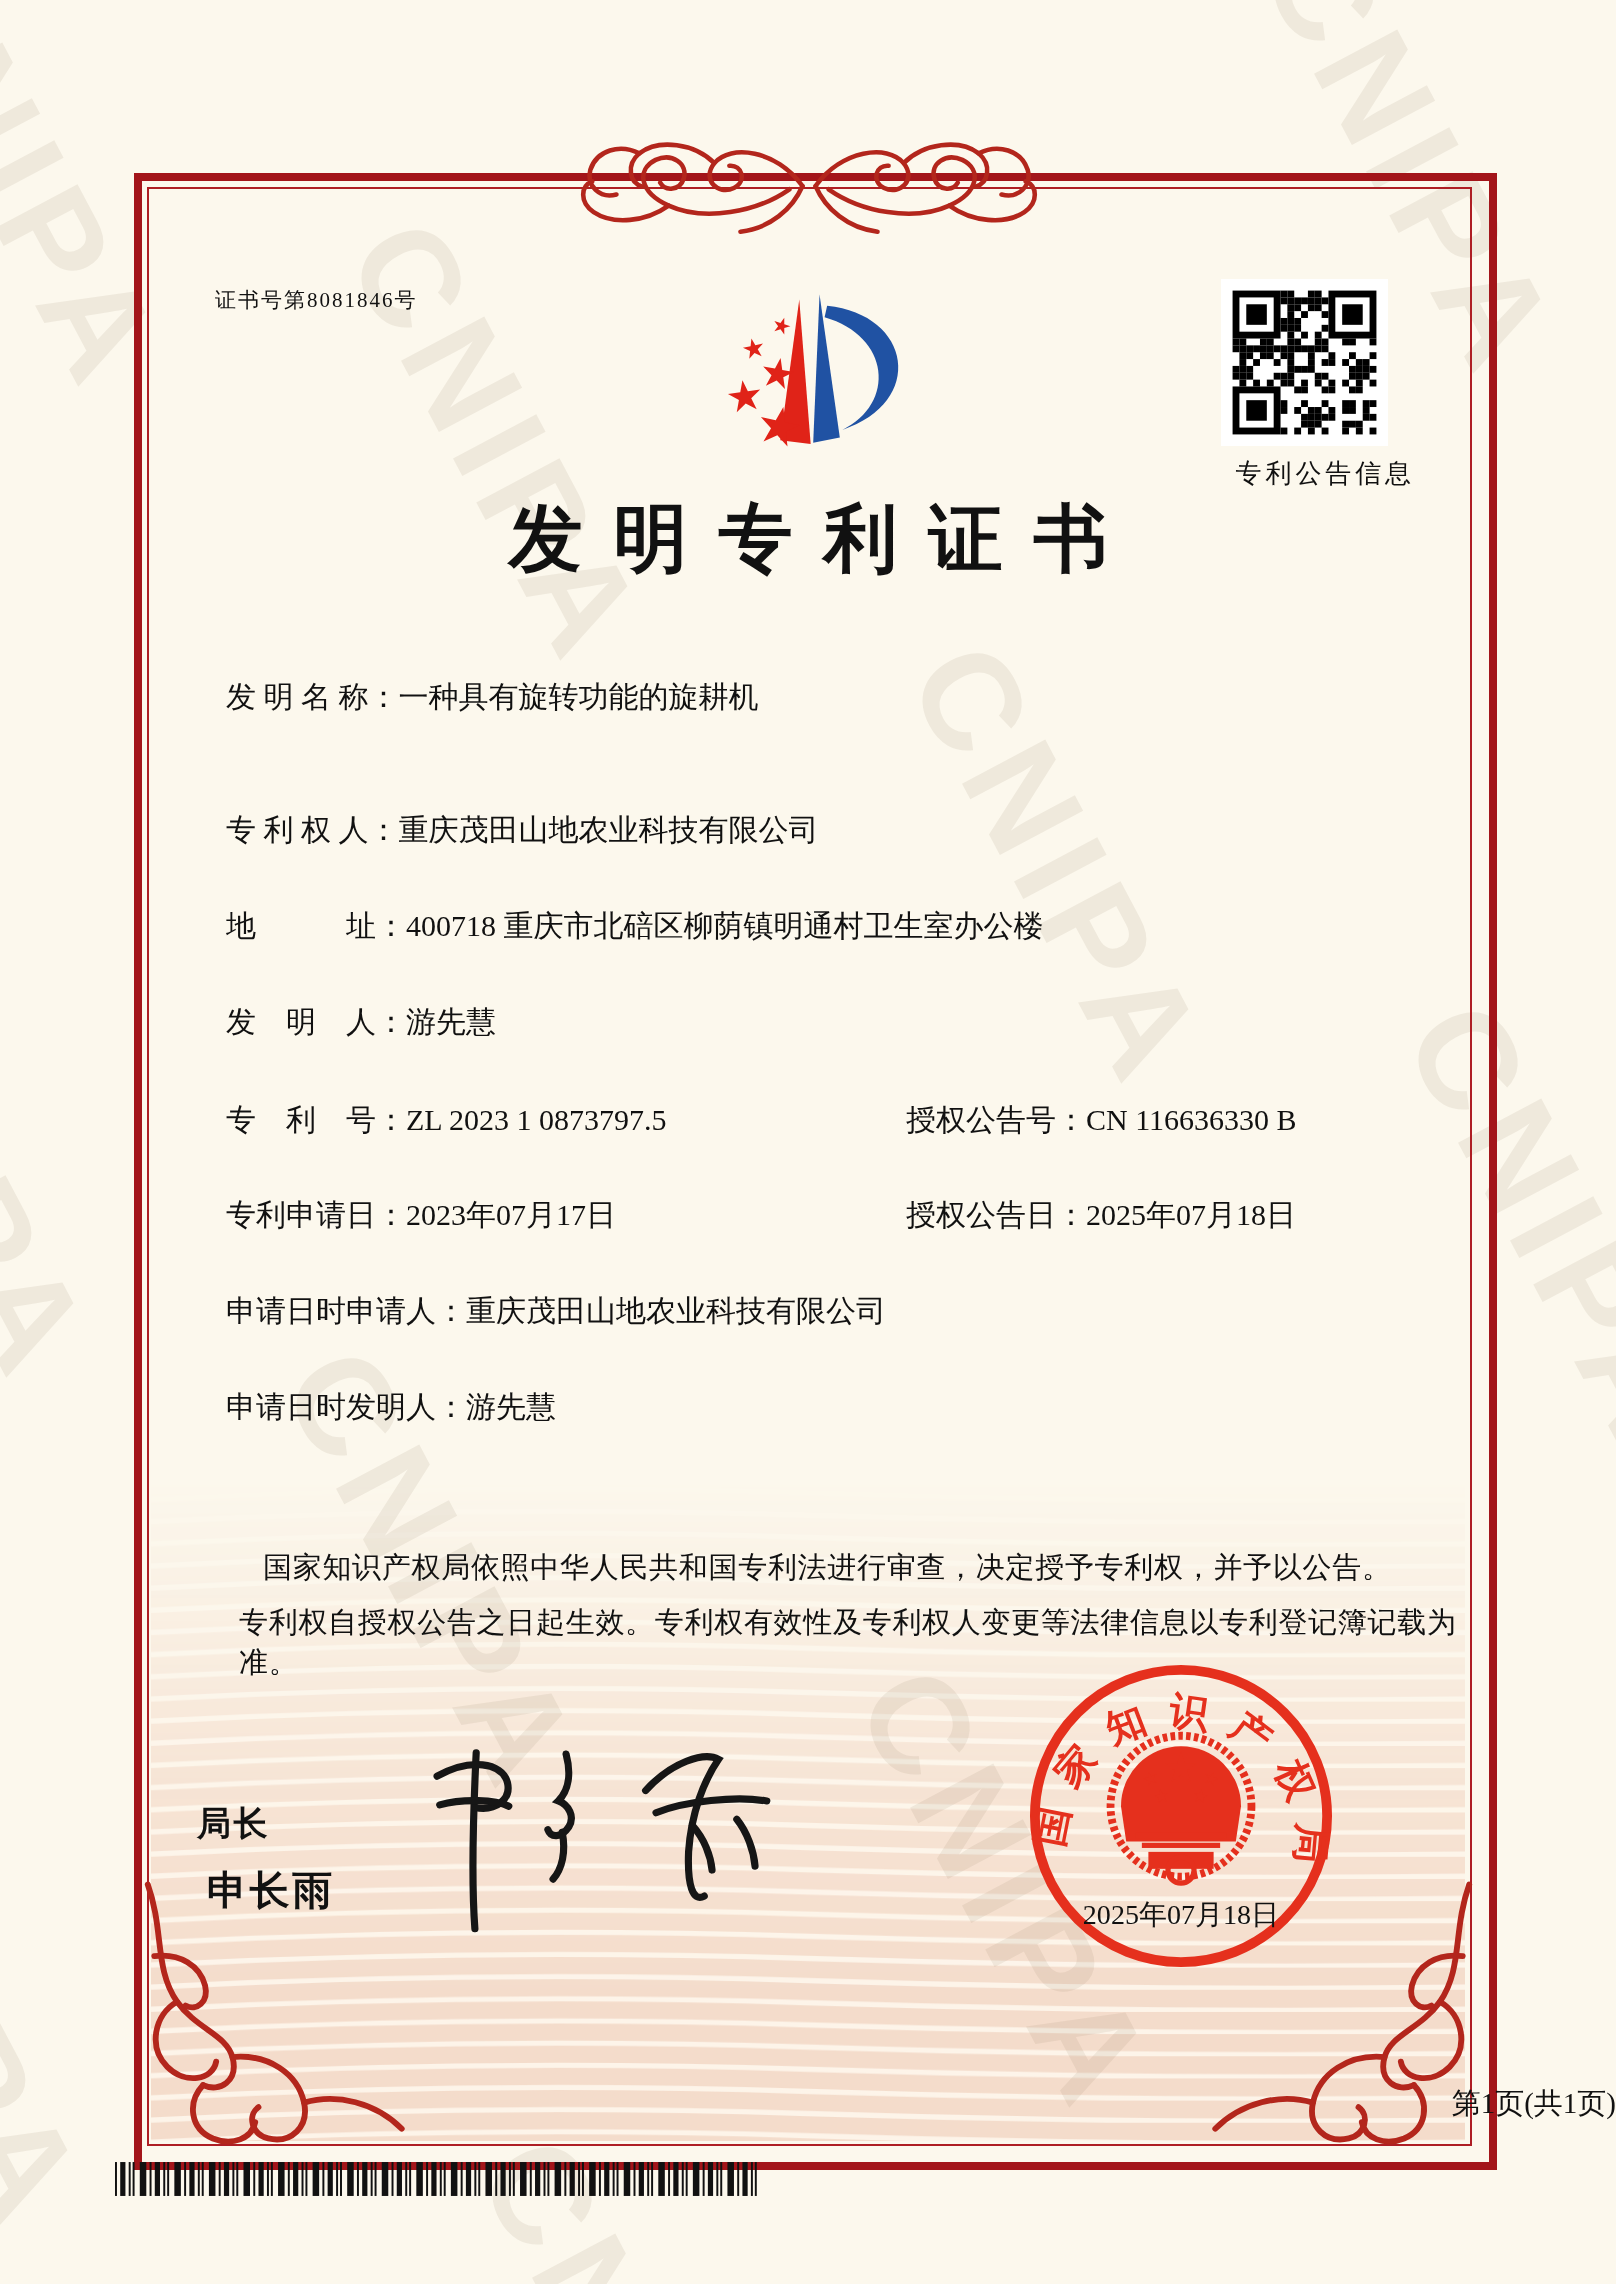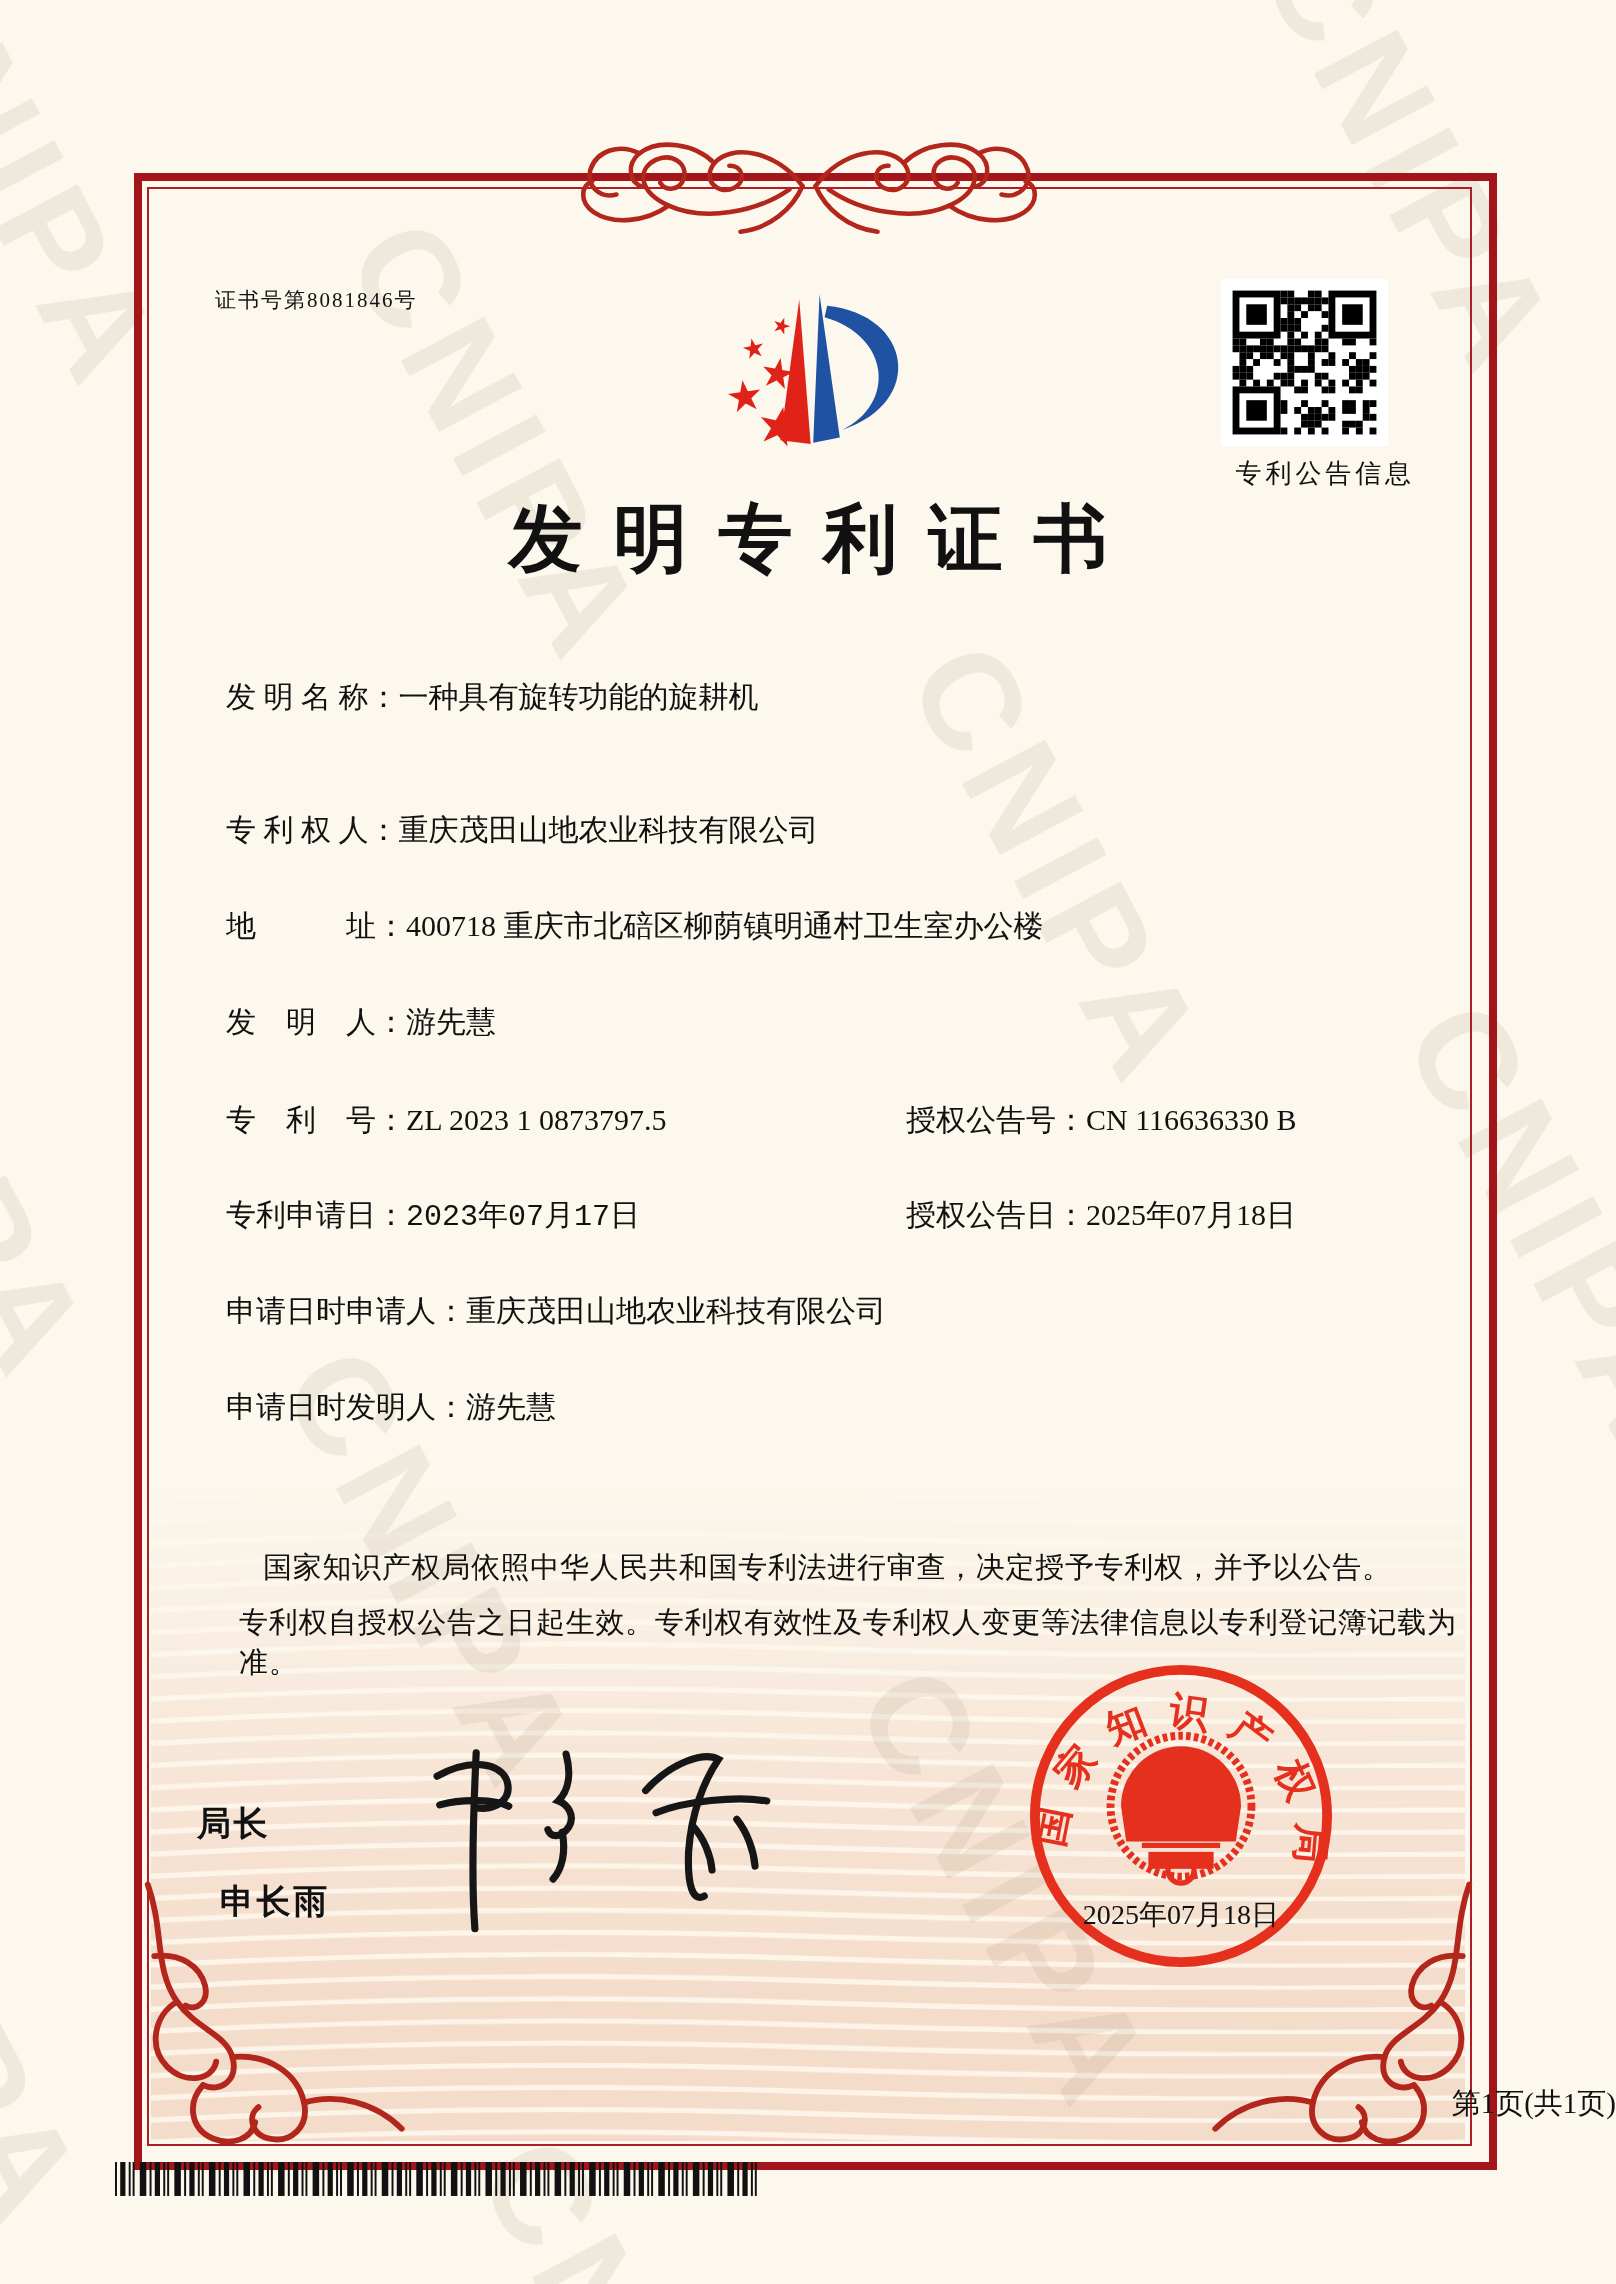--- a/index.html
+++ b/index.html
@@ -32,22 +32,22 @@
   .title{left:0;right:0;top:490px;text-align:center;font-size:74px;font-weight:bold;
     letter-spacing:31px;text-indent:31px;z-index:5;}
   .qr-box{left:1221px;top:279px;width:167px;height:167px;background:#fff;z-index:5;}
   .qr-caption{left:1193px;top:456px;width:222px;text-align:right;font-size:26px;z-index:5;letter-spacing:3.9px;}
   .row{position:absolute;font-size:30px;white-space:nowrap;z-index:5;}
   .row .lbl{display:inline-block;}
   .row .val{display:inline-block;}
   .statement{position:absolute;left:203px;width:1219px;font-size:29px;z-index:5;letter-spacing:0.7px;}
   .sig-title{left:197px;top:1801px;font-size:34px;z-index:6;
     font-family:"Liberation Sans","DejaVu Sans",sans-serif;font-weight:bold;letter-spacing:2.6px;}
-  .sig-name{left:220px;top:1863px;font-size:34px;z-index:6;
-    font-family:"Liberation Sans","DejaVu Sans",sans-serif;font-weight:bold;letter-spacing:2.6px;margin-top:16px;}
+  .sig-name{left:207px;top:1863px;font-size:40px;z-index:6;
+    font-family:"Liberation Sans","DejaVu Sans",sans-serif;font-weight:bold;letter-spacing:2.6px;}
   .footer-page{left:0;right:0;top:2084px;text-align:right;font-size:29px;z-index:5;}
   .barcode{left:115px;top:2162px;width:647px;height:34px;z-index:5;}
   svg{display:block;}
 </style>
 </head>
 <body>
 
 <span class="wm" style="left:-26px;top:-78px;">CNIPA</span>
 <span class="wm" style="left:456px;top:196px;">CNIPA</span>
 <span class="wm" style="left:1369px;top:-91px;">CNIPA</span>
@@ -308,21 +308,21 @@
 </div>
 <div class="row" style="left:226px;top:1002px;">
   <span class="lbl">发　明　人：</span><span class="val">游先慧</span>
 </div>
 <div class="row" style="left:226px;top:1100px;">
   <span class="lbl">专　利　号：</span><span class="val">ZL 2023 1 0873797.5</span>
 </div>
 <div class="row" style="left:906px;top:1100px;">
   <span class="lbl">授权公告号：</span><span class="val">CN 116636330 B</span>
 </div>
-<div class="row" style="left:226px;top:1195px;font-family:Liberation Mono, monospace;">
+<div class="row" style="left:226px;top:1195px;">
   <span class="lbl">专利申请日：</span><span class="val">2023年07月17日</span>
 </div>
 <div class="row" style="left:906px;top:1195px;">
   <span class="lbl">授权公告日：</span><span class="val">2025年07月18日</span>
 </div>
 <div class="row" style="left:226px;top:1291px;">
   <span class="lbl">申请日时申请人：</span><span class="val">重庆茂田山地农业科技有限公司</span>
 </div>
 <div class="row" style="left:226px;top:1387px;">
   <span class="lbl">申请日时发明人：</span><span class="val">游先慧</span>

